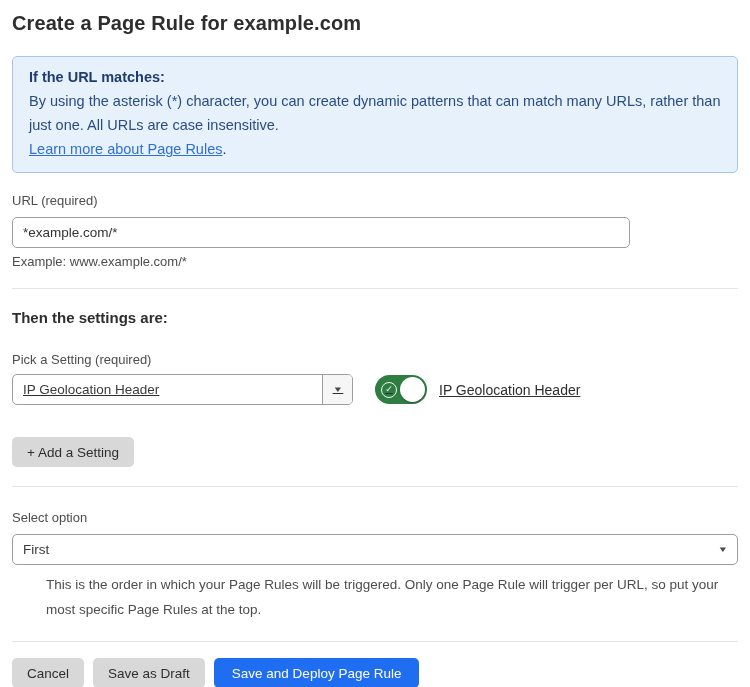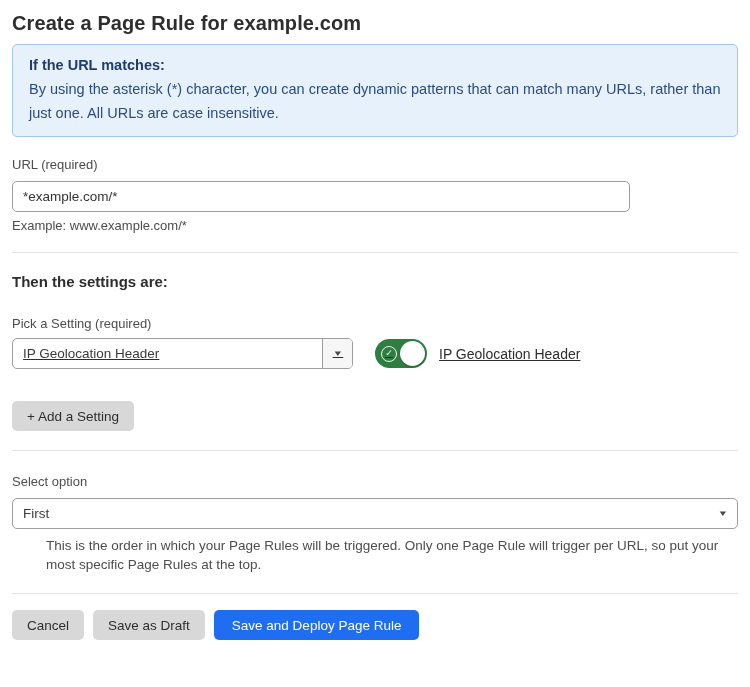--- a/index.html
+++ b/index.html
@@ -11,21 +11,21 @@
   }
   .page { width:750px; }
 
   .page-title {
     margin:12px 12px 0;
     font-size:20px; font-weight:bold; color:#2e2e2e;
     letter-spacing:.1px;
   }
 
   .info-box {
-    margin:9px 12px 0;
+    margin:21px 12px 0;
     background:#e7f1fb;
     border:1px solid #a3c7ec;
     border-radius:5px;
     padding:8px 16px 11px;
     font-size:14.5px; line-height:24px;
   }
   .info-heading { font-weight:bold; color:#1e3c6e; }
   .info-body { color:#2a4c82; max-width:700px; }
   .info-link-line { color:#1e3c6e; }
   .info-link { color:#2f6fd6; text-decoration:underline; cursor:pointer; }
@@ -130,40 +130,41 @@
     width:726px; height:31px;
     border:1px solid #9e9e9e; border-radius:5px;
     background:#fff;
     display:flex; align-items:center; justify-content:space-between;
     padding:12px 10px;
     font-size:13.5px; color:#3a3a3a;
     cursor:pointer;
   }
   .order-helper {
     margin-top:7px;
-    font-size:13.5px; line-height:19px; color:#4d4d4d;
+    font-size:13.5px; line-height:25px; color:#4d4d4d;
     max-width:714px;
     margin-left:46px;
   }
 
   .footer-actions {
     display:flex; gap:9px;
     margin:16px 12px 0;
   }
 </style>
 </head>
 <body>
 
 <div class="page">
 
   <h1 class="page-title">Create a Page Rule for example.com</h1>
 
   <div class="info-box">
     <div class="info-heading">If the URL matches:</div>
     <div class="info-body">By using the asterisk (*) character, you can create dynamic patterns that can match many URLs, rather than just one. All URLs are case insensitive.</div>
+    <div class="info-link-line"><a class="info-link">Learn more about Page Rules</a><span>.</span></div>
   </div>
 
   <label class="field-label">URL (required)</label>
   <input class="text-input" type="text" value="*example.com/*" style="">
   <div class="helper-text">Example: www.example.com/*</div>
 
   <hr class="divider">
 
   <h2 class="section-heading">Then the settings are:</h2>
 

